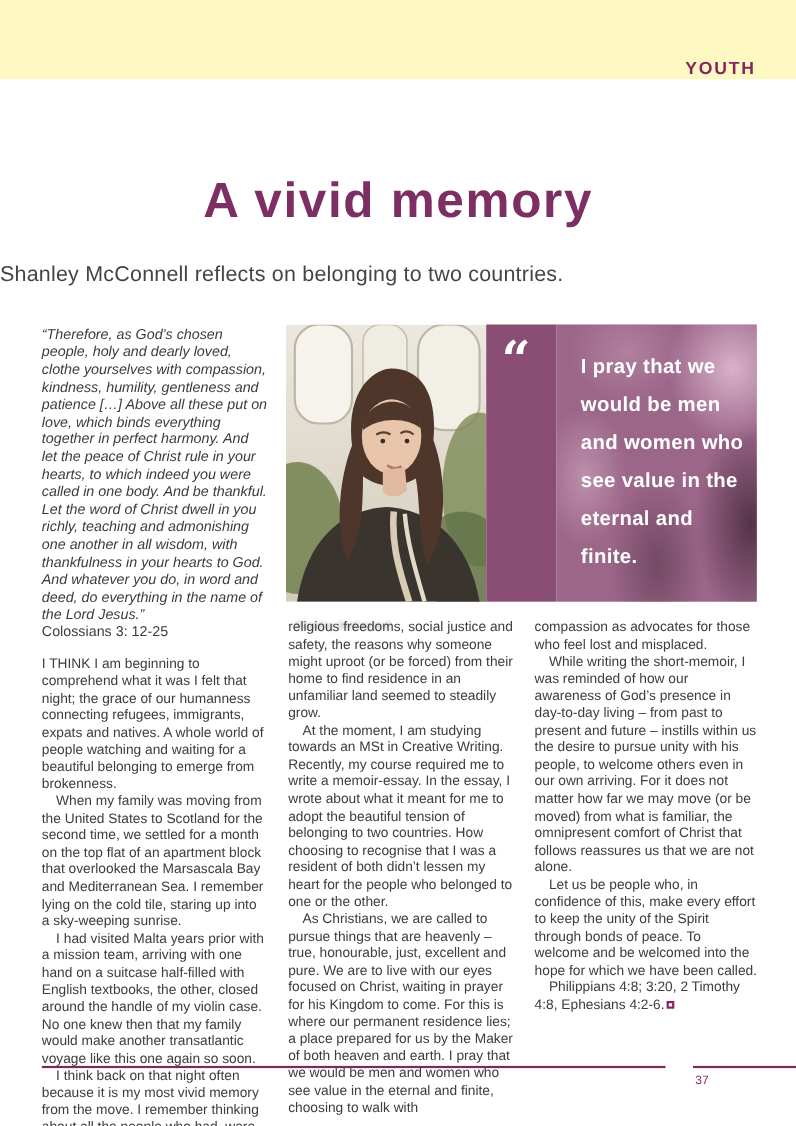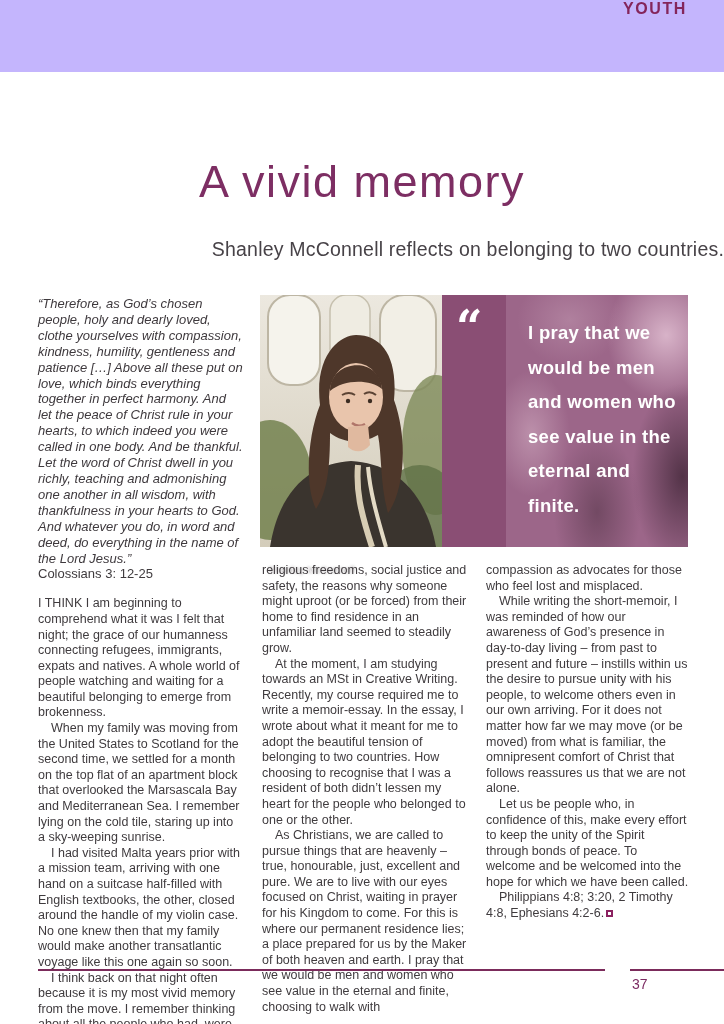--- a/index.html
+++ b/index.html
@@ -5,33 +5,33 @@
   * { margin:0; padding:0; box-sizing:border-box; }
   html,body { background:#ffffff; }
   body { font-family:"Liberation Sans","DejaVu Sans",sans-serif; }
   .page {
     position:relative; width:724px; height:1024px; background:#ffffff;
     overflow:hidden; margin:0 auto;
   }
   
   .header-bar {
     position:absolute; left:0; top:0; width:724px; height:72px;
-    background:#c4b5fd; display:flex; align-items:flex-start; justify-content:flex-end;
+    background:#fef9c3; display:flex; align-items:flex-end; justify-content:flex-end;
   }
   .section-label {
     margin-right:37px; color:#84255b; font-size:16px; font-weight:600;
     letter-spacing:1.6px;
   }
   
   .page-title {
     position:absolute; left:0; top:156px; width:724px; text-align:center;
-    color:#7d2e63; font-size:45px; font-weight:400; letter-spacing:1.5px;
+    color:#7d2e63; font-size:45px; font-weight:700; letter-spacing:1.5px;
   }
   .subtitle {
-    position:absolute; left:0; top:238px; width:724px; text-align:right;
+    position:absolute; left:0; top:238px; width:724px; text-align:left;
     color:#474247; font-size:19.5px; font-weight:400; letter-spacing:.2px;
   }
   
   .col {
     position:absolute; width:205px; color:#3f3b3e;
     font-size:12.5px; line-height:15.6px; text-align:left;
   }
   .col p { margin:0; }
   .col p.ind { text-indent:13px; }
   .col-1 { left:38px;  top:296px; }
@@ -83,21 +83,21 @@
     position:absolute; left:268px; top:21px; width:152px;
     color:#ffffff; font-size:18.5px; line-height:34.5px; font-weight:400;
     letter-spacing:.3px;
   }
   .pull-quote span { display:block;font-weight:bold; }
   
   .rule { position:absolute; height:2px; background:#7b2b5b; }
   .rule-left  { left:38px;  top:969px; width:567px; }
   .rule-right { left:630px; top:969px; width:94px;  }
   .page-number {
-    position:absolute; left:632px; top:976px; color:#7c2a62; font-size:14px;
+    position:absolute; left:632px; top:976px; color:#7c2a62; font-size:11px;
   }
 </style>
 </head>
 <body>
 
 <div class="page">
 
   <div class="header-bar">
     <div class="section-label">YOUTH</div>
   </div>

